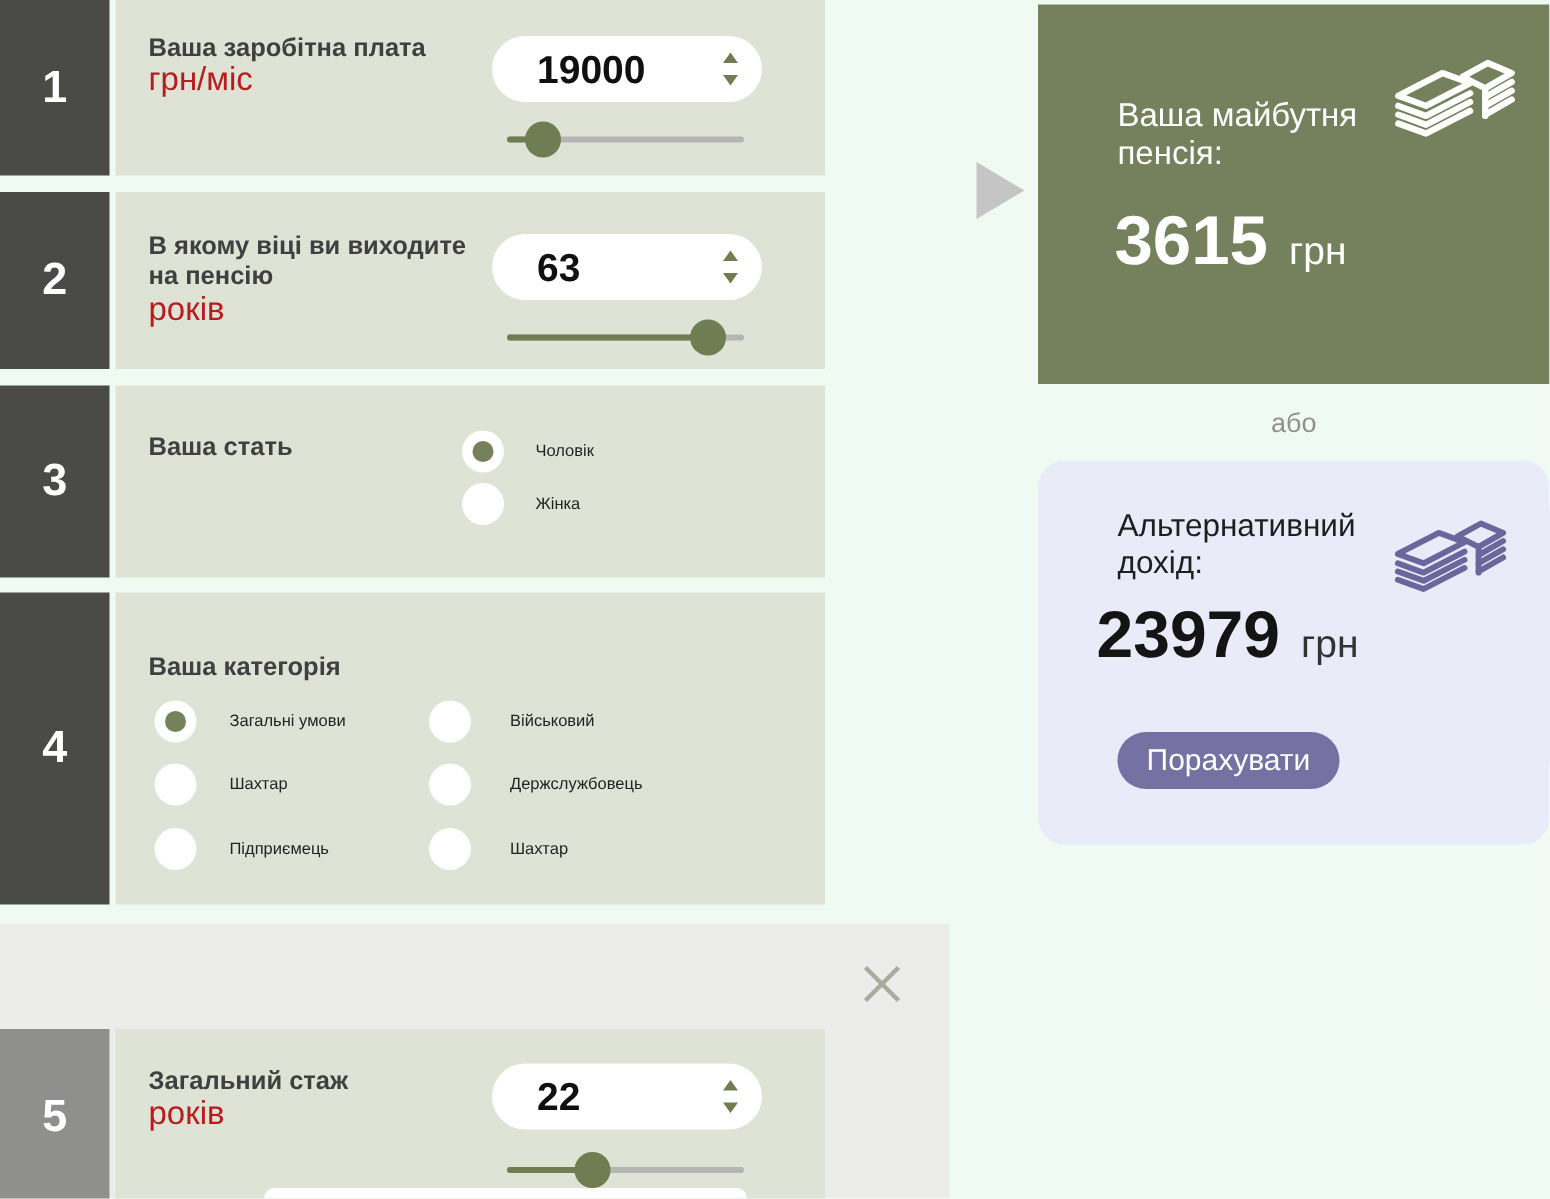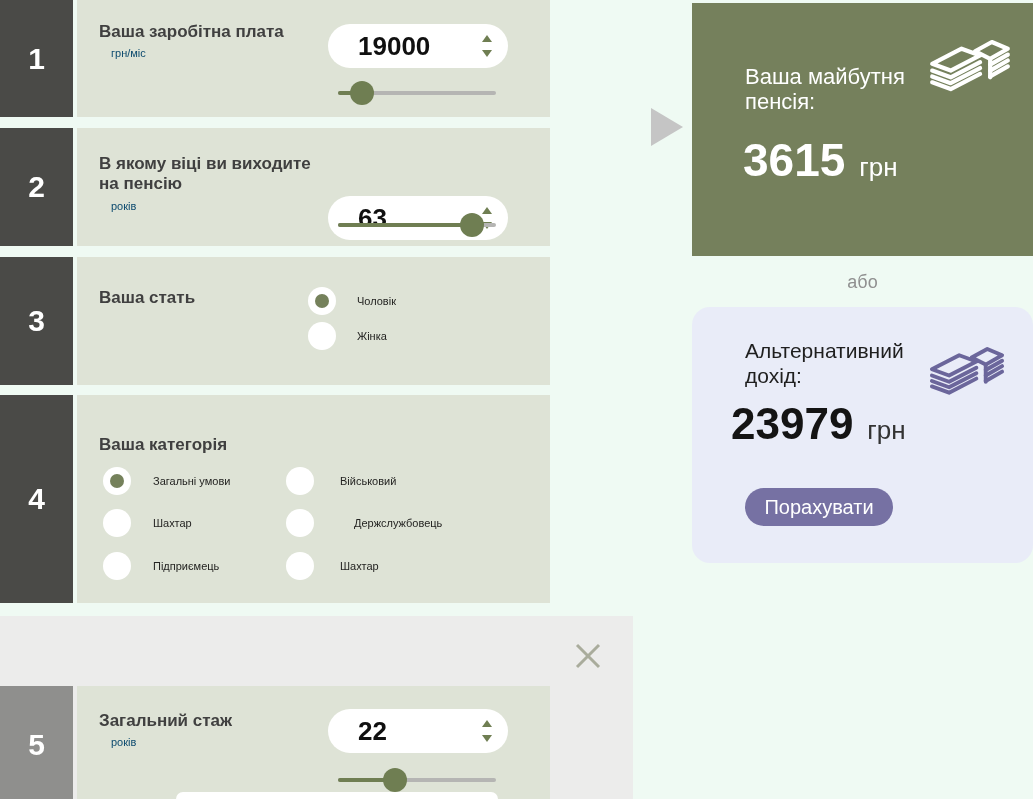--- a/index.html
+++ b/index.html
@@ -15,21 +15,21 @@
     position:absolute;left:0;top:0;bottom:0;width:73px;
     background:#4a4a47;color:#fff;font-size:30px;font-weight:bold;
     display:flex;align-items:center;justify-content:center;
   }
   .row5 .numbox{background:#8f8f8d;}
   .panel{
     position:absolute;left:77px;top:0;bottom:0;right:0;
     background:#dee3d6;
   }
   .step-title{position:absolute;left:22px;font-size:17px;font-weight:bold;line-height:20px;color:#404040;}
-  .step-unit{position:absolute;left:22px;font-size:11px;line-height:20px;color:#0c4a6e;margin-left:12px;}
+  .step-unit{position:absolute;left:22px;font-size:22px;line-height:20px;color:#b91c1c;}
   
   .pill{
     position:absolute;left:251px;width:180px;height:44px;border-radius:22px;
     background:#ffffff;
   }
   .pill-value{
     position:absolute;left:30px;top:0;height:44px;line-height:44px;
     font-size:26px;font-weight:bold;color:#101010;
   }
   .spinner{position:absolute;right:16px;top:10px;width:10px;height:24px;}
@@ -126,21 +126,21 @@
         <div class="thumb" style="left: 15%;"></div>
       </div>
     </div>
   </div>
 
   <div class="row" style="top:128px;height:118px;">
     <div class="numbox">2</div>
     <div class="panel">
       <div class="step-title" style="top:26px;width:235px;">В якому віці ви виходите на пенсію</div>
       <div class="step-unit" style="top:68px;">років</div>
-      <div class="pill" style="top:28px;margin-top:40px;">
+      <div class="pill" style="top:28px;">
         <span class="pill-value">63</span>
         <span class="spinner">
             <i class="up"></i>
             <i class="dn"></i>
           </span>
       </div>
       <div class="slider" style="top:85px;">
         <div class="track"></div>
         <div class="fill" style="width: 85%;"></div>
         <div class="thumb" style="left: 85%;"></div>
@@ -184,21 +184,21 @@
         <span class="radio-circle"></span>
         <span class="radio-label" style="left:50px;">Підприємець</span>
       </div>
 
       <div class="radio-opt" style="left:209px;top:72px;width:200px;">
         <span class="radio-circle"></span>
         <span class="radio-label" style="left:54px;">Військовий</span>
       </div>
       <div class="radio-opt" style="left:209px;top:114px;width:200px;">
         <span class="radio-circle"></span>
-        <span class="radio-label" style="left:68px;">Держслужбовець</span>
+        <span class="radio-label" style="left:54px;">Держслужбовець</span>
       </div>
       <div class="radio-opt" style="left:209px;top:157px;width:200px;">
         <span class="radio-circle"></span>
         <span class="radio-label" style="left:54px;">Шахтар</span>
       </div>
     </div>
   </div>
 
   <div class="gray-band"></div>
   <div class="close-btn">

